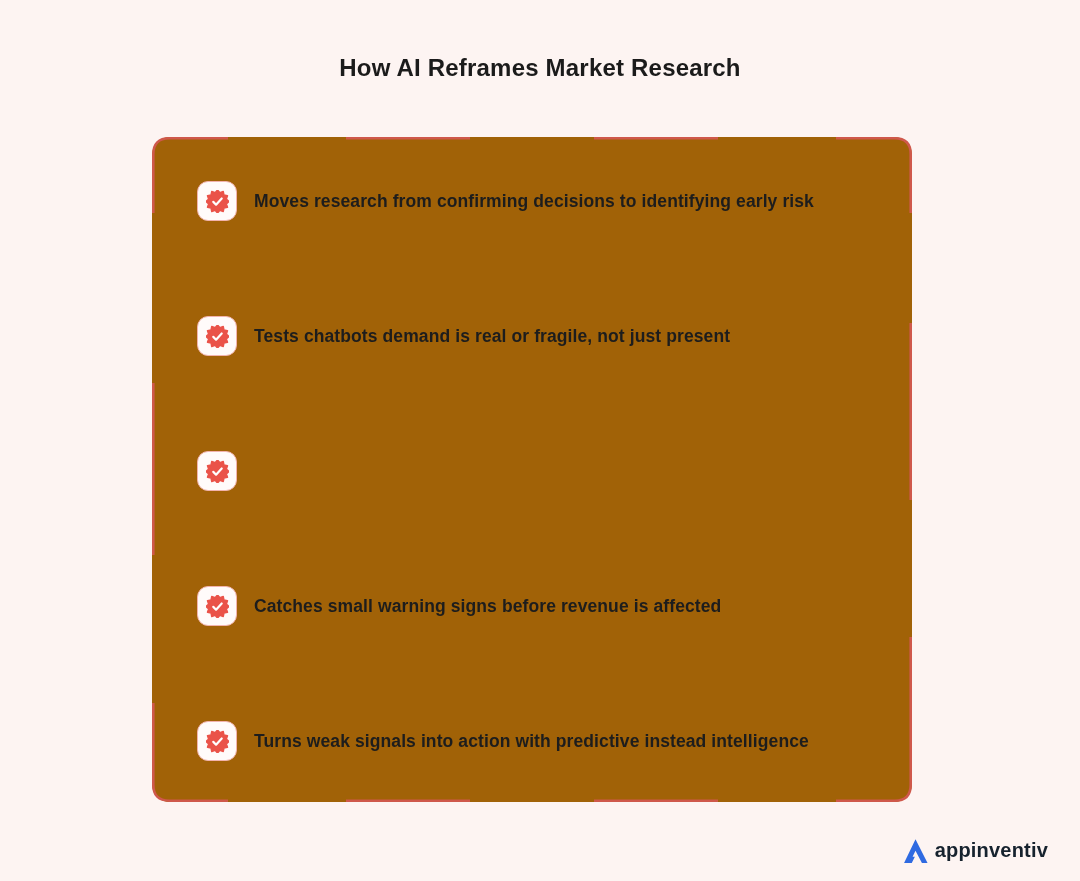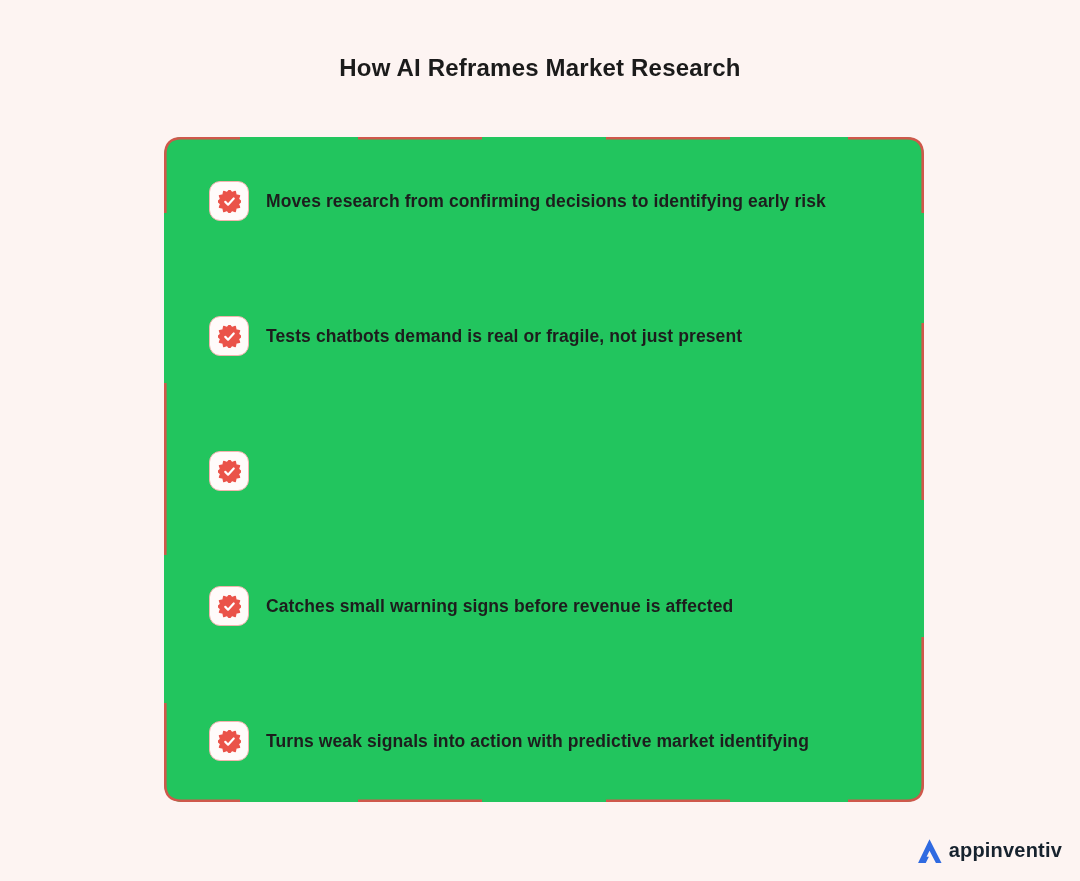--- a/index.html
+++ b/index.html
@@ -16,25 +16,25 @@
     left: 0;
     width: 100%;
     text-align: center;
     font-size: 24px;
     font-weight: 700;
     letter-spacing: 0.2px;
     color: #1b1b1b;
   }
   .card {
     position: absolute;
-    left: 164px;
+    left: 152px;
     top: 137px;
     width: 760px;
     height: 665px;
-    background: #22c55e;
+    background: #a16207;
     border-radius: 18px;
     text-align: right;
   }
   .card-border-svg {
     position: absolute;
     left: 0; top: 0;
     width: 760px; height: 665px;
     pointer-events: none;
   }
   .rows {
@@ -66,21 +66,21 @@
   }
   .row-text {
     font-size: 17.5px;
     font-weight: 600;
     color: #1d1d1d;
     letter-spacing: 0.1px;
     white-space: nowrap;
   }
   .footer-logo {
     position: absolute;
-    right: 18px;
+    right: 32px;
     bottom: 17px;
     display: flex;
     align-items: center;
     gap: 6px;
   }
   .brand-text {
     font-size: 20px;
     font-weight: 600;
     color: #16222e;
     letter-spacing: 0.2px;
@@ -153,21 +153,21 @@
       </span>
       <span class="row-text">Catches small warning signs before revenue is affected</span>
     </div>
     <div class="row">
       <span class="badge">
         <svg width="23" height="23" viewBox="0 0 24 24">
             <polygon points="24,12 21.18,14.46 22.39,18 18.72,18.72 18,22.39 14.46,21.18 12,24 9.54,21.18 6,22.39 5.28,18.72 1.61,18 2.82,14.46 0,12 2.82,9.54 1.61,6 5.28,5.28 6,1.61 9.54,2.82 12,0 14.46,2.82 18,1.61 18.72,5.28 22.39,6 21.18,9.54" fill="#ea5349" stroke="#ea5349" stroke-width="1.6" stroke-linejoin="round"></polygon>
             <path d="M7.6 12.4 L10.5 15.3 L16.4 8.9" stroke="#ffffff" stroke-width="2.3" stroke-linecap="round" stroke-linejoin="round" fill="none"></path>
           </svg>
       </span>
-      <span class="row-text">Turns weak signals into action with predictive market identifying</span>
+      <span class="row-text">Turns weak signals into action with predictive instead intelligence</span>
     </div>
   </div>
 </div>
 
 <div class="footer-logo">
   <svg width="27" height="27" viewBox="0 0 26 26">
     <path d="M 2,25 L 13,2.2 L 24.6,25 L 19.2,25 L 13,13.2 L 10.2,18.9 L 12.4,18.9 L 9.4,25 Z" fill="#2f6ae1"></path>
   </svg>
   <span class="brand-text">appinventiv</span>
 </div>

